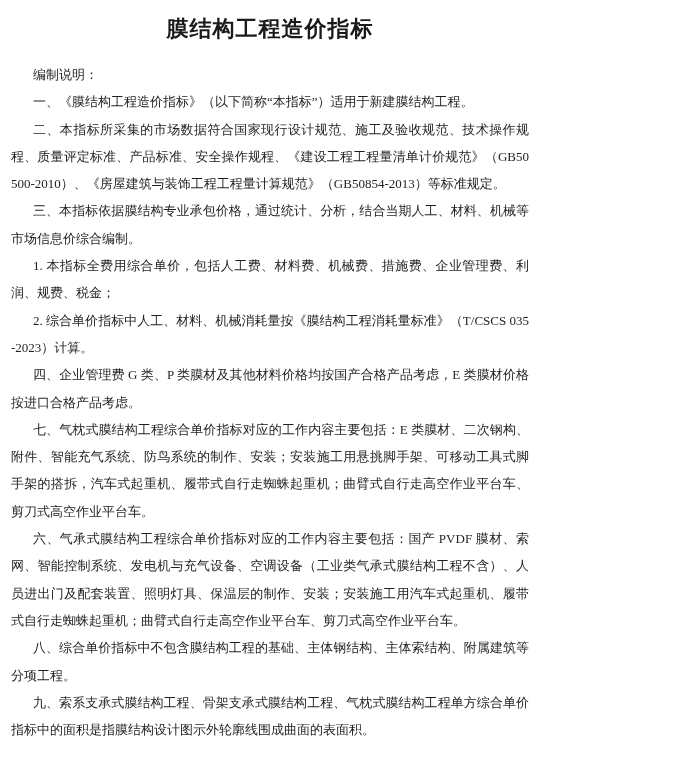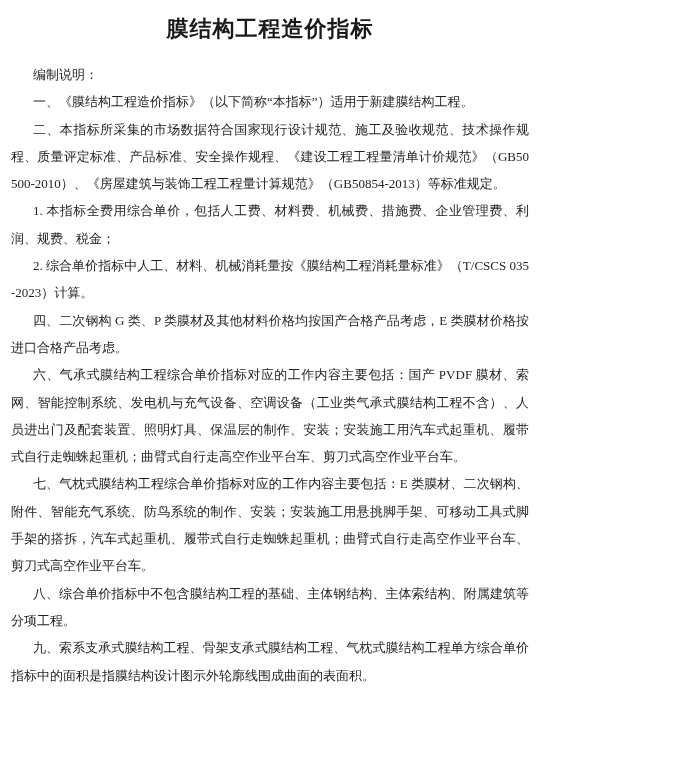--- a/index.html
+++ b/index.html
@@ -44,21 +44,22 @@
 </head>
 <body>
 
 <div class="page">
   <h1 class="doc-title">膜结构工程造价指标</h1>
 
   <p class="para">编制说明：</p>
 
   <p class="para">一、《膜结构工程造价指标》（以下简称“本指标”）适用于新建膜结构工程。</p>
   <p class="para">二、本指标所采集的市场数据符合国家现行设计规范、施工及验收规范、技术操作规程、质量评定标准、产品标准、安全操作规程、《建设工程工程量清单计价规范》（GB50500-2010）、《房屋建筑与装饰工程工程量计算规范》（GB50854-2013）等标准规定。</p>
+  <p class="para">三、本指标依据膜结构专业承包价格，通过统计、分析，结合当期人工、材料、机械等市场信息价综合编制。</p>
   <p class="para">1. 本指标全费用综合单价，包括人工费、材料费、机械费、措施费、企业管理费、利润、规费、税金；</p>
   <p class="para">2. 综合单价指标中人工、材料、机械消耗量按《膜结构工程消耗量标准》（T/CSCS 035-2023）计算。</p>
-  <p class="para">四、二次钢构 G 类、P 类膜材及其他材料价格均按国产合格产品考虑，E 类膜材价格按进口合格产品考虑。</p>
+  <p class="para">四、企业管理费 G 类、P 类膜材及其他材料价格均按国产合格产品考虑，E 类膜材价格按进口合格产品考虑。</p>
+  <p class="para">七、气枕式膜结构工程综合单价指标对应的工作内容主要包括：E 类膜材、二次钢构、附件、智能充气系统、防鸟系统的制作、安装；安装施工用悬挑脚手架、可移动工具式脚手架的搭拆，汽车式起重机、履带式自行走蜘蛛起重机；曲臂式自行走高空作业平台车、剪刀式高空作业平台车。</p>
   <p class="para">六、气承式膜结构工程综合单价指标对应的工作内容主要包括：国产 PVDF 膜材、索网、智能控制系统、发电机与充气设备、空调设备（工业类气承式膜结构工程不含）、人员进出门及配套装置、照明灯具、保温层的制作、安装；安装施工用汽车式起重机、履带式自行走蜘蛛起重机；曲臂式自行走高空作业平台车、剪刀式高空作业平台车。</p>
-  <p class="para">七、气枕式膜结构工程综合单价指标对应的工作内容主要包括：E 类膜材、二次钢构、附件、智能充气系统、防鸟系统的制作、安装；安装施工用悬挑脚手架、可移动工具式脚手架的搭拆，汽车式起重机、履带式自行走蜘蛛起重机；曲臂式自行走高空作业平台车、剪刀式高空作业平台车。</p>
   <p class="para">八、综合单价指标中不包含膜结构工程的基础、主体钢结构、主体索结构、附属建筑等分项工程。</p>
   <p class="para">九、索系支承式膜结构工程、骨架支承式膜结构工程、气枕式膜结构工程单方综合单价指标中的面积是指膜结构设计图示外轮廓线围成曲面的表面积。</p>
 
 </div>
 
 </body></html>

